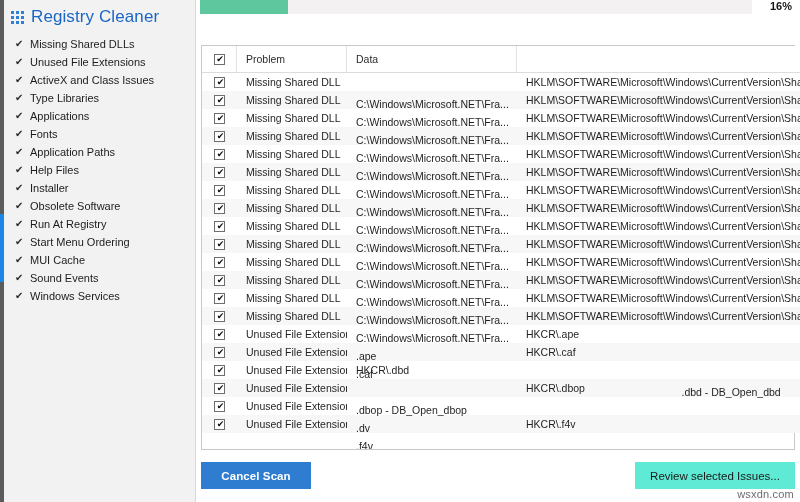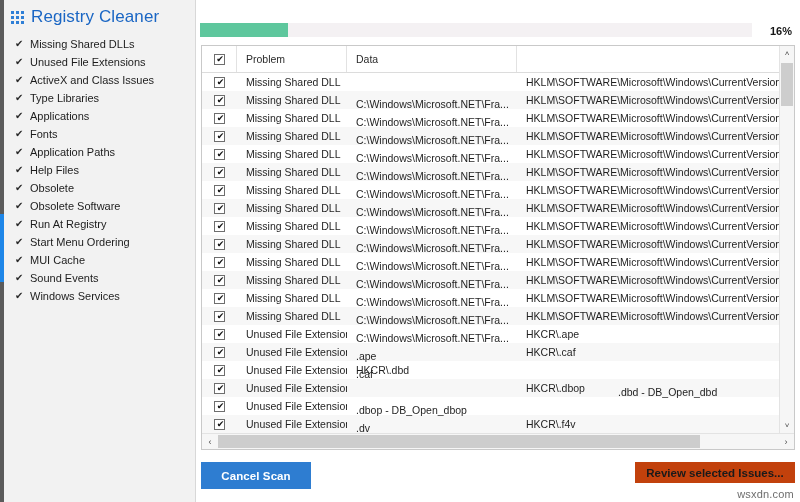--- a/index.html
+++ b/index.html
@@ -90,21 +90,21 @@
     background: #ffffff;
     flex: 0 0 604px;
   }
 
   
   .progress-row {
     position: absolute;
     left: 0; top: 0;
     width: 604px; height: 37px;
     display: flex;
-    align-items: flex-end;
+    align-items: flex-start;
     padding: 0 6px 0 4px;
   }
   .progress-track {
     position: relative;
     flex: 1 1 auto;
     height: 14px;
     background: #f4f1f3;
     overflow: hidden;
   }
   .progress-fill {
@@ -126,21 +126,21 @@
 
   
   .table-frame {
     position: absolute;
     left: 5px; top: 45px;
     width: 594px;
     height: 405px;
     border: 1px solid #c9c9c9;
     background: #ffffff;
     display: flex;
-    flex-direction: column;
+    flex-direction: row;
   }
   .table-top {
     flex: 1 1 auto;
     display: flex;
     min-height: 0;
   }
   .table-body-wrap {
     flex: 1 1 auto;
     min-width: 0;
     display: flex;
@@ -280,26 +280,26 @@
     font-size: 11.5px;
     font-weight: bold;
     font-family: "Liberation Sans", sans-serif;
     cursor: pointer;
     letter-spacing: 0.1px;
     text-align: center;
   }
   .btn-review {
     position: absolute;
     right: 5px; top: 462px;
-    width: 160px; height: 21px;
-    background: #c2410c;
+    width: 160px; height: 27px;
+    background: #5eead4;
     color: #1a1a1a;
     border: none;
     font-size: 11.5px;
-    font-weight: bold;
+    font-weight: normal;
     font-family: "Liberation Sans", sans-serif;
     cursor: pointer;
   }
   .watermark {
     position: absolute;
     right: 6px; bottom: 2px;
     font-size: 11px;
     color: #6d6d6d;
     letter-spacing: 0.2px;
   }
@@ -357,21 +357,21 @@
         <div class="side-item">
           <span class="side-check">✔</span>
           <span class="side-label">Application Paths</span>
         </div>
         <div class="side-item">
           <span class="side-check">✔</span>
           <span class="side-label">Help Files</span>
         </div>
         <div class="side-item">
           <span class="side-check">✔</span>
-          <span class="side-label">Obsolete</span>
+          <span class="side-label">Installer</span>
         </div>
         <div class="side-item">
           <span class="side-check">✔</span>
           <span class="side-label">Obsolete Software</span>
         </div>
         <div class="side-item">
           <span class="side-check">✔</span>
           <span class="side-label">Run At Registry</span>
         </div>
         <div class="side-item">

